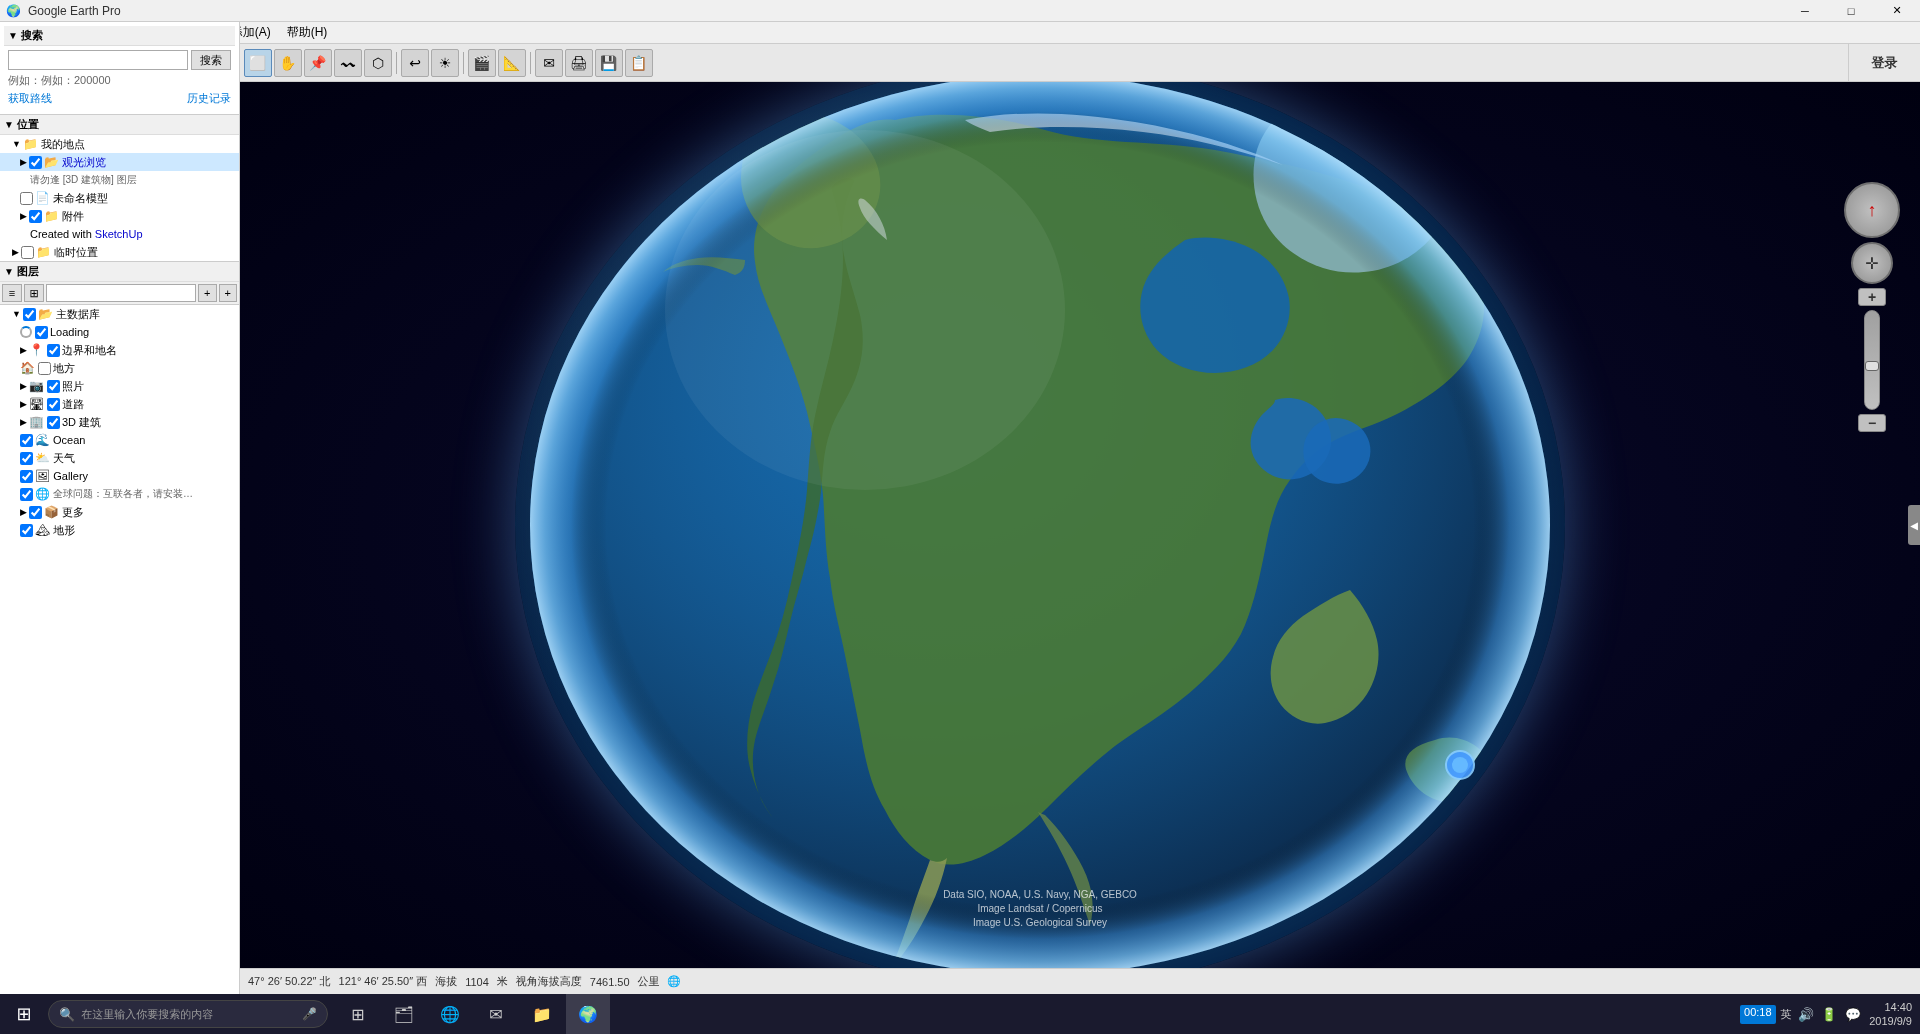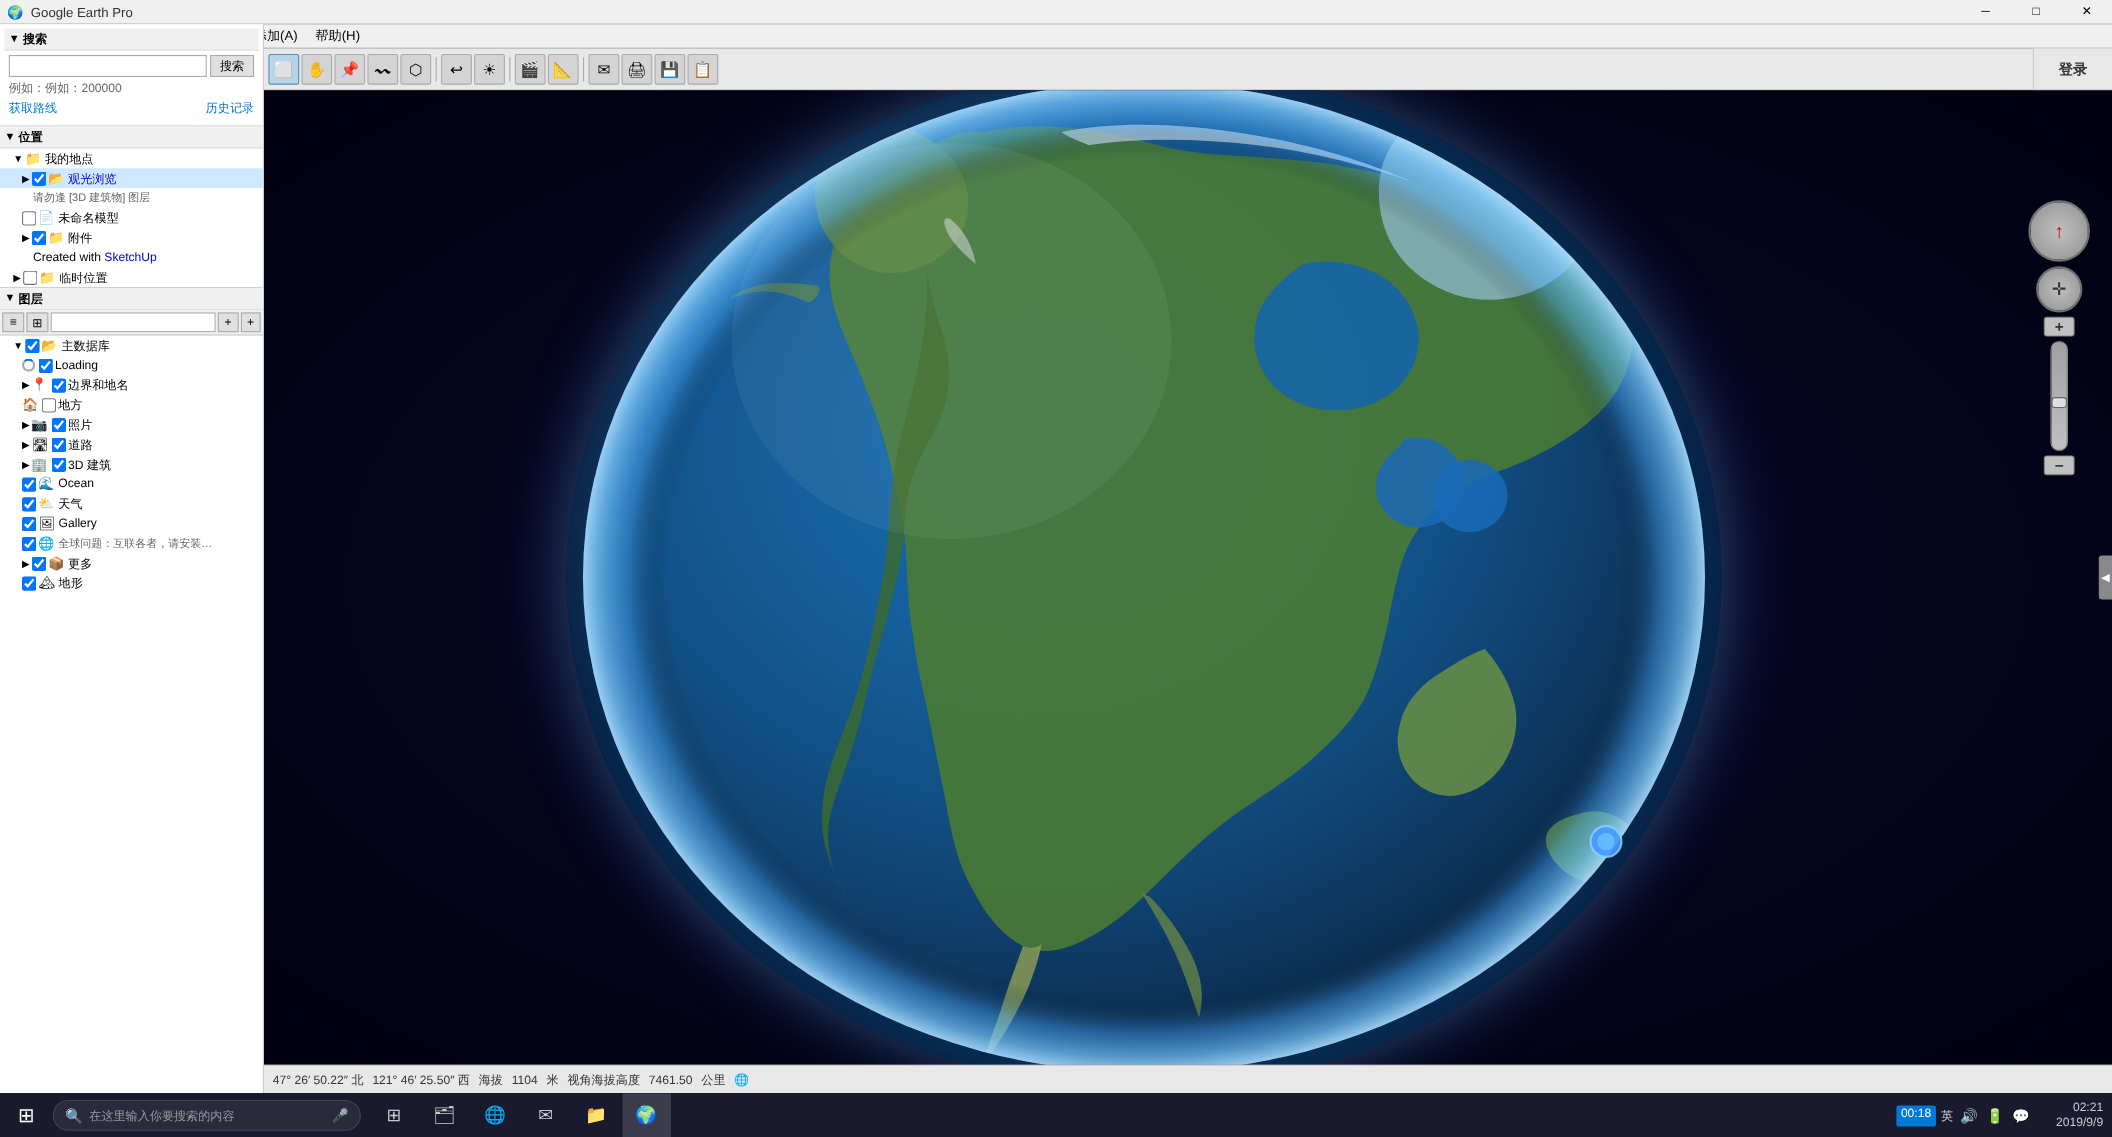--- a/index.html
+++ b/index.html
@@ -231,21 +231,21 @@
       display: flex; align-items: center; padding: 0 10px;
       color: #aaa; font-size: 12px; gap: 6px;
     }
     #taskbar .tb-icons { display: flex; gap: 2px; margin-left: 8px; }
     #taskbar .tb-icon-btn {
       width: 44px; height: 40px; display: flex; align-items: center; justify-content: center;
       cursor: pointer; color: #ccc; font-size: 16px;
     }
     #taskbar .tb-icon-btn.active { background: rgba(255,255,255,0.15); }
     #taskbar .sys-tray {
-      margin-left: auto; display: flex; align-items: center; padding-right: 8px; gap: 22px;
+      margin-left: auto; display: flex; align-items: center; padding-right: 8px; gap: 6px;
     }
     #taskbar .sys-tray .tray-icons { display: flex; gap: 3px; }
     #taskbar .sys-tray .tray-icon { font-size: 13px; color: #ccc; cursor: pointer; padding: 2px; }
     #taskbar .sys-tray .clock { text-align: right; color: #ccc; font-size: 11px; line-height: 1.3; }
 
     
     #side-expand {
       position: absolute; top: 50%; right: 0; transform: translateY(-50%);
       width: 12px; height: 40px;
       background: #888; cursor: pointer;
@@ -598,20 +598,25 @@
         </g>
 
         <ellipse cx="525" cy="465" rx="510" ry="450" fill="url(#atmosphereGrad)"></ellipse>
 
         <ellipse cx="350" cy="250" rx="200" ry="180" fill="rgba(255,255,255,0.06)"></ellipse>
 
         <circle cx="945" cy="705" r="14" fill="#4499ff" opacity="0.9" stroke="#88ccff" stroke-width="2"></circle>
         <circle cx="945" cy="705" r="8" fill="#66bbff" opacity="0.95"></circle>
       </svg>
 
+      <div id="data-attr">
+        <div>Data SIO, NOAA, U.S. Navy, NGA, GEBCO</div>
+        <div>Image Landsat / Copernicus</div>
+        <div>Image U.S. Geological Survey</div>
+      </div>
 
       <div id="ge-watermark">Google Earth</div>
 
       <div id="timer-badge">00:22</div>
     </div>
   </div>
 
   <div id="nav-controls">
     <div class="nav-compass"></div>
     <div class="nav-pan">✛</div>
@@ -654,17 +659,17 @@
   </div>
   <div class="sys-tray">
     <div class="tray-icons">
       <span class="tray-icon" style="font-size:11px;background:#0078d7;color:#fff;padding:1px 4px;border-radius:2px;">00:18</span>
       <span class="tray-icon" style="font-size:11px;">英</span>
       <span class="tray-icon">🔊</span>
       <span class="tray-icon">🔋</span>
       <span class="tray-icon">💬</span>
     </div>
     <div class="clock">
-      <div>02:21</div>
+      <div>14:40</div>
       <div>2019/9/9</div>
     </div>
   </div>
 </div>
 
 </body></html>

